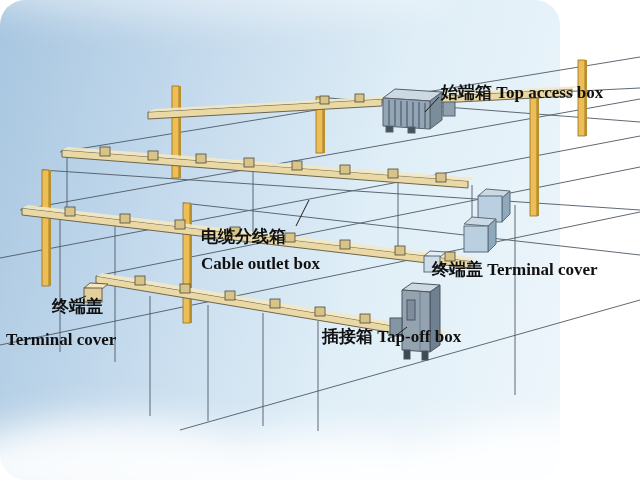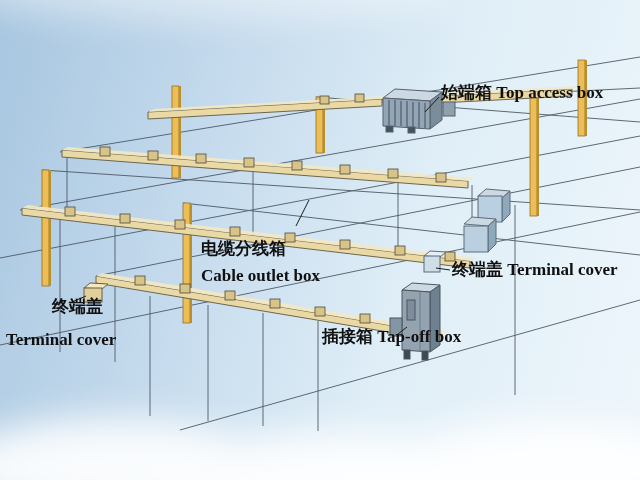--- a/index.html
+++ b/index.html
@@ -1,18 +1,18 @@
 <!DOCTYPE html>
 <html><head>
 <meta charset="utf-8">
 <style>
   html,body{margin:0;padding:0;}
   body{width:640px;height:480px;overflow:hidden;font-family:"Liberation Serif",serif;}
-  .stage{position:relative;width:640px;height:480px;
-         background:linear-gradient(105deg,#a7c6e0 0%,#c3d9ec 30%,#dfeef7 62%,#eef6fb 100%);}
+  .stage{position:relative;width:560px;height:480px;
+         background:linear-gradient(105deg,#a7c6e0 0%,#c3d9ec 30%,#dfeef7 62%,#eef6fb 100%);border-radius:25px;}
   svg{position:absolute;left:0;top:0;}
   .lbl{position:absolute;font-weight:bold;font-size:17px;color:#101010;white-space:nowrap;line-height:1.1;}
   .lbl .en{font-family:"Liberation Serif",serif;}
   .lbl .zh{font-family:"Liberation Serif",serif;}
   .lbl .row2{margin-top:8px;text-align:right;}
 </style>
 </head>
 <body>
 
 <div class="stage">
@@ -169,26 +169,26 @@
     <line x1="72" y1="302" x2="86" y2="296"></line>
     <line x1="398" y1="334" x2="407" y2="327"></line>
   </g>
 </svg>
 
 <div class="lbl" style="left:441px;top:84px;">
   <span class="zh">始端箱</span>
   <span class="en">Top access box</span>
 </div>
 
-<div class="lbl" style="left:201px;top:240px;">
+<div class="lbl" style="left:201px;top:228px;">
   <div class="zh">电缆分线箱</div>
   <div class="en row2">Cable outlet box</div>
 </div>
 
-<div class="lbl" style="left:452px;top:261px;">
+<div class="lbl" style="left:432px;top:261px;">
   <span class="zh">终端盖</span>
   <span class="en">Terminal cover</span>
 </div>
 
 <div class="lbl" style="left:6px;top:298px;">
   <div class="zh" style="margin-left:46px;">终端盖</div>
   <div class="en" style="margin-top:14px;">Terminal cover</div>
 </div>
 
 <div class="lbl" style="left:322px;top:328px;">

